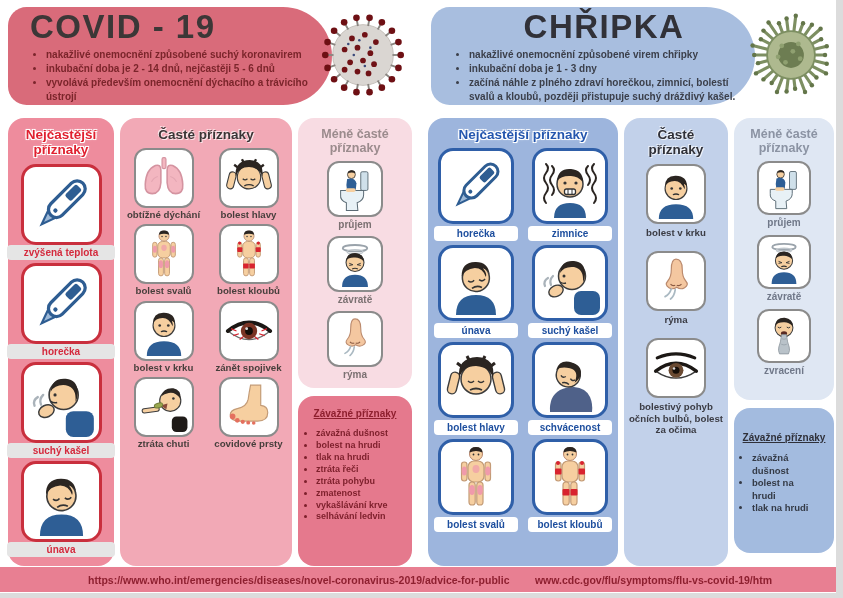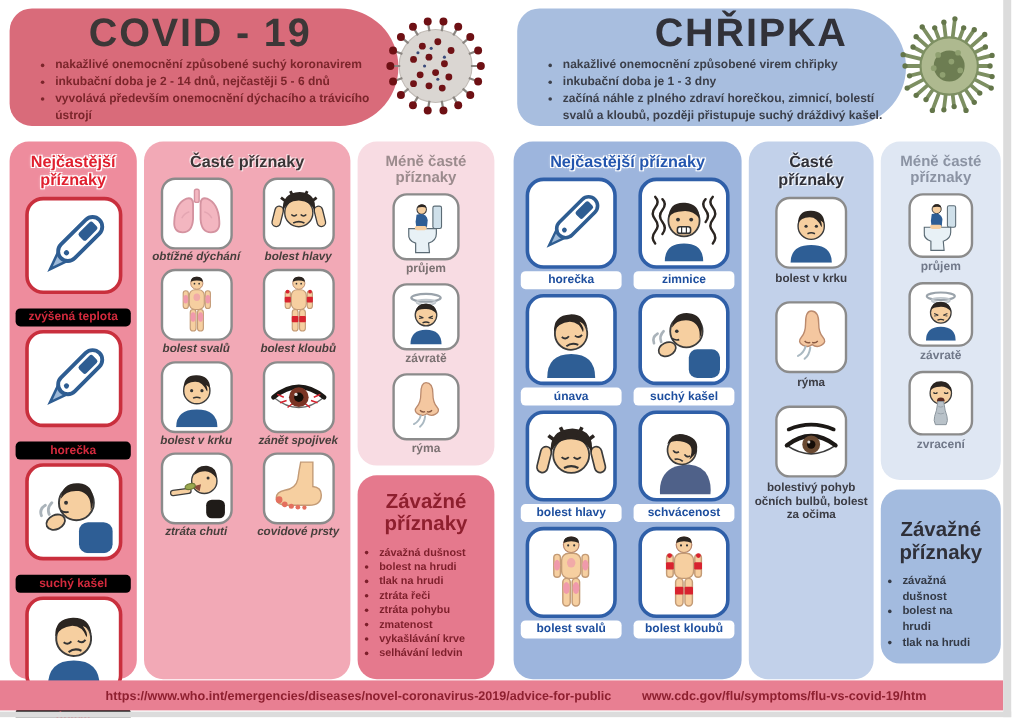--- a/index.html
+++ b/index.html
@@ -3,21 +3,21 @@
 <meta charset="utf-8">
 <style>
   html,body{margin:0;padding:0;background:#fff;}
   .page{position:relative;width:843px;height:598px;background:#ffffff;overflow:hidden;
         font-family:"Liberation Sans",sans-serif;}
   
   .hdr{position:absolute;top:7px;height:98px;width:324px;border-radius:22px 58px 58px 22px;
        box-sizing:border-box;padding:2px 0 0 22px;}
   .hdr-covid{left:8px;background:#d96b7a;}
   .hdr-flu{left:431px;background:#a8bedf;}
-  .hdr-title{font-size:33px;font-weight:600;letter-spacing:1.5px;color:#3c3737;line-height:1.1;margin-left:44px;}
+  .hdr-title{font-size:33px;font-weight:600;letter-spacing:1.5px;color:#3c3737;line-height:1.1;}
   .hdr-flu .hdr-title{color:#313138;text-align:center;}
   .hdr-bullets{margin:3px 0 0 2px;padding-left:14px;list-style-type:disc;}
   .hdr-bullets li{font-size:10px;font-weight:700;line-height:1.38;}
   .hdr-covid .hdr-bullets li{color:#7b252b;}
   .hdr-flu .hdr-bullets li{color:#3b3f4a;}
   .virus{position:absolute;top:9px;width:92px;height:92px;}
   .virus svg{width:100%;height:100%;display:block;}
   .virus-covid{left:317px;}
   .virus-flu{left:745px;}
   
@@ -45,24 +45,24 @@
   .col-grid{display:flex;flex-wrap:wrap;justify-content:center;align-content:flex-start;
             column-gap:6px;margin-top:2px;}
   .card{display:flex;flex-direction:column;align-items:center;}
   .icon-box{background:#fff;box-sizing:border-box;display:flex;align-items:center;
             justify-content:center;padding:3px;}
   .icon-box svg{width:100%;height:100%;display:block;}
   .card-label{text-align:center;font-weight:700;}
   
   #covid-col1 .card{width:100%;margin-bottom:3px;}
   #covid-col1 .icon-box{width:81px;height:81px;border:3.5px solid #c92f3d;border-radius:15px;}
-  #covid-col1 .card-label{background:#000000;border-radius:4px;width:96px;padding:2px 0;
-       margin-top:12px;color:#d42a3d;font-size:10px;}
-  
-  #covid-col2 .card{width:79px;margin-bottom:4px;font-style:italic;}
+  #covid-col1 .card-label{background:#e5e5e5;border-radius:4px;width:108px;padding:2px 0;
+       margin-top:0;color:#d42a3d;font-size:10px;}
+  
+  #covid-col2 .card{width:79px;margin-bottom:4px;}
   #covid-col2 .icon-box{width:60px;height:60px;border:2.5px solid #8b8b8b;border-radius:12px;}
   #covid-col2 .card-label{color:#473f3c;font-size:9.7px;margin-top:2px;line-height:1.05;}
   
   #covid-col3 .card{width:100%;margin-bottom:6px;}
   #covid-col3 .icon-box{width:56px;height:56px;border:2.5px solid #8b8b8b;border-radius:12px;}
   #covid-col3 .card-label{color:#7b7172;font-size:10px;margin-top:2px;}
   
   #flu-col1 .card{width:88px;margin-bottom:4px;}
   #flu-col1 .icon-box{width:76px;height:76px;border:3.5px solid #2f5fa8;border-radius:15px;}
   #flu-col1 .card-label{background:#fff;border-radius:4px;width:84px;padding:2px 0;
@@ -70,21 +70,21 @@
   
   #flu-col2 .card{width:100%;margin-bottom:13px;}
   #flu-col2 .icon-box{width:60px;height:60px;border:2.5px solid #8b8b8b;border-radius:12px;}
   #flu-col2 .card-label{color:#3b3c44;font-size:9.7px;margin-top:3px;line-height:1.18;padding:0 3px;}
   
   #flu-col3 .card{width:100%;margin-bottom:7px;}
   #flu-col3 .icon-box{width:54px;height:54px;border:2.5px solid #8b8b8b;border-radius:12px;}
   #flu-col3 .card-label{color:#707889;font-size:10px;margin-top:2px;}
   
   .severe{position:absolute;border-radius:16px;box-sizing:border-box;}
-  .severe .col-heading{font-size:17px;}
+  .severe .col-heading{font-size:10px;text-decoration:underline;}
   #covid-severe .col-heading{color:#8e1f2e;padding-top:12px;}
   #flu-severe .col-heading{color:#2f3039;padding-top:24px;}
   .severe ul{margin:5px 16px 0 4px;padding-left:14px;}
   .severe li{font-weight:700;line-height:1.32;}
   #covid-severe li{color:#7d1f2b;font-size:9px;}
   #flu-severe li{color:#343a46;font-size:9.5px;}
   
   .footer{position:absolute;left:0;top:567px;width:836px;height:25px;background:#e87f92;
           display:flex;align-items:center;justify-content:space-between;box-sizing:border-box;
           padding:0 64px 0 88px;gap:16px;}

